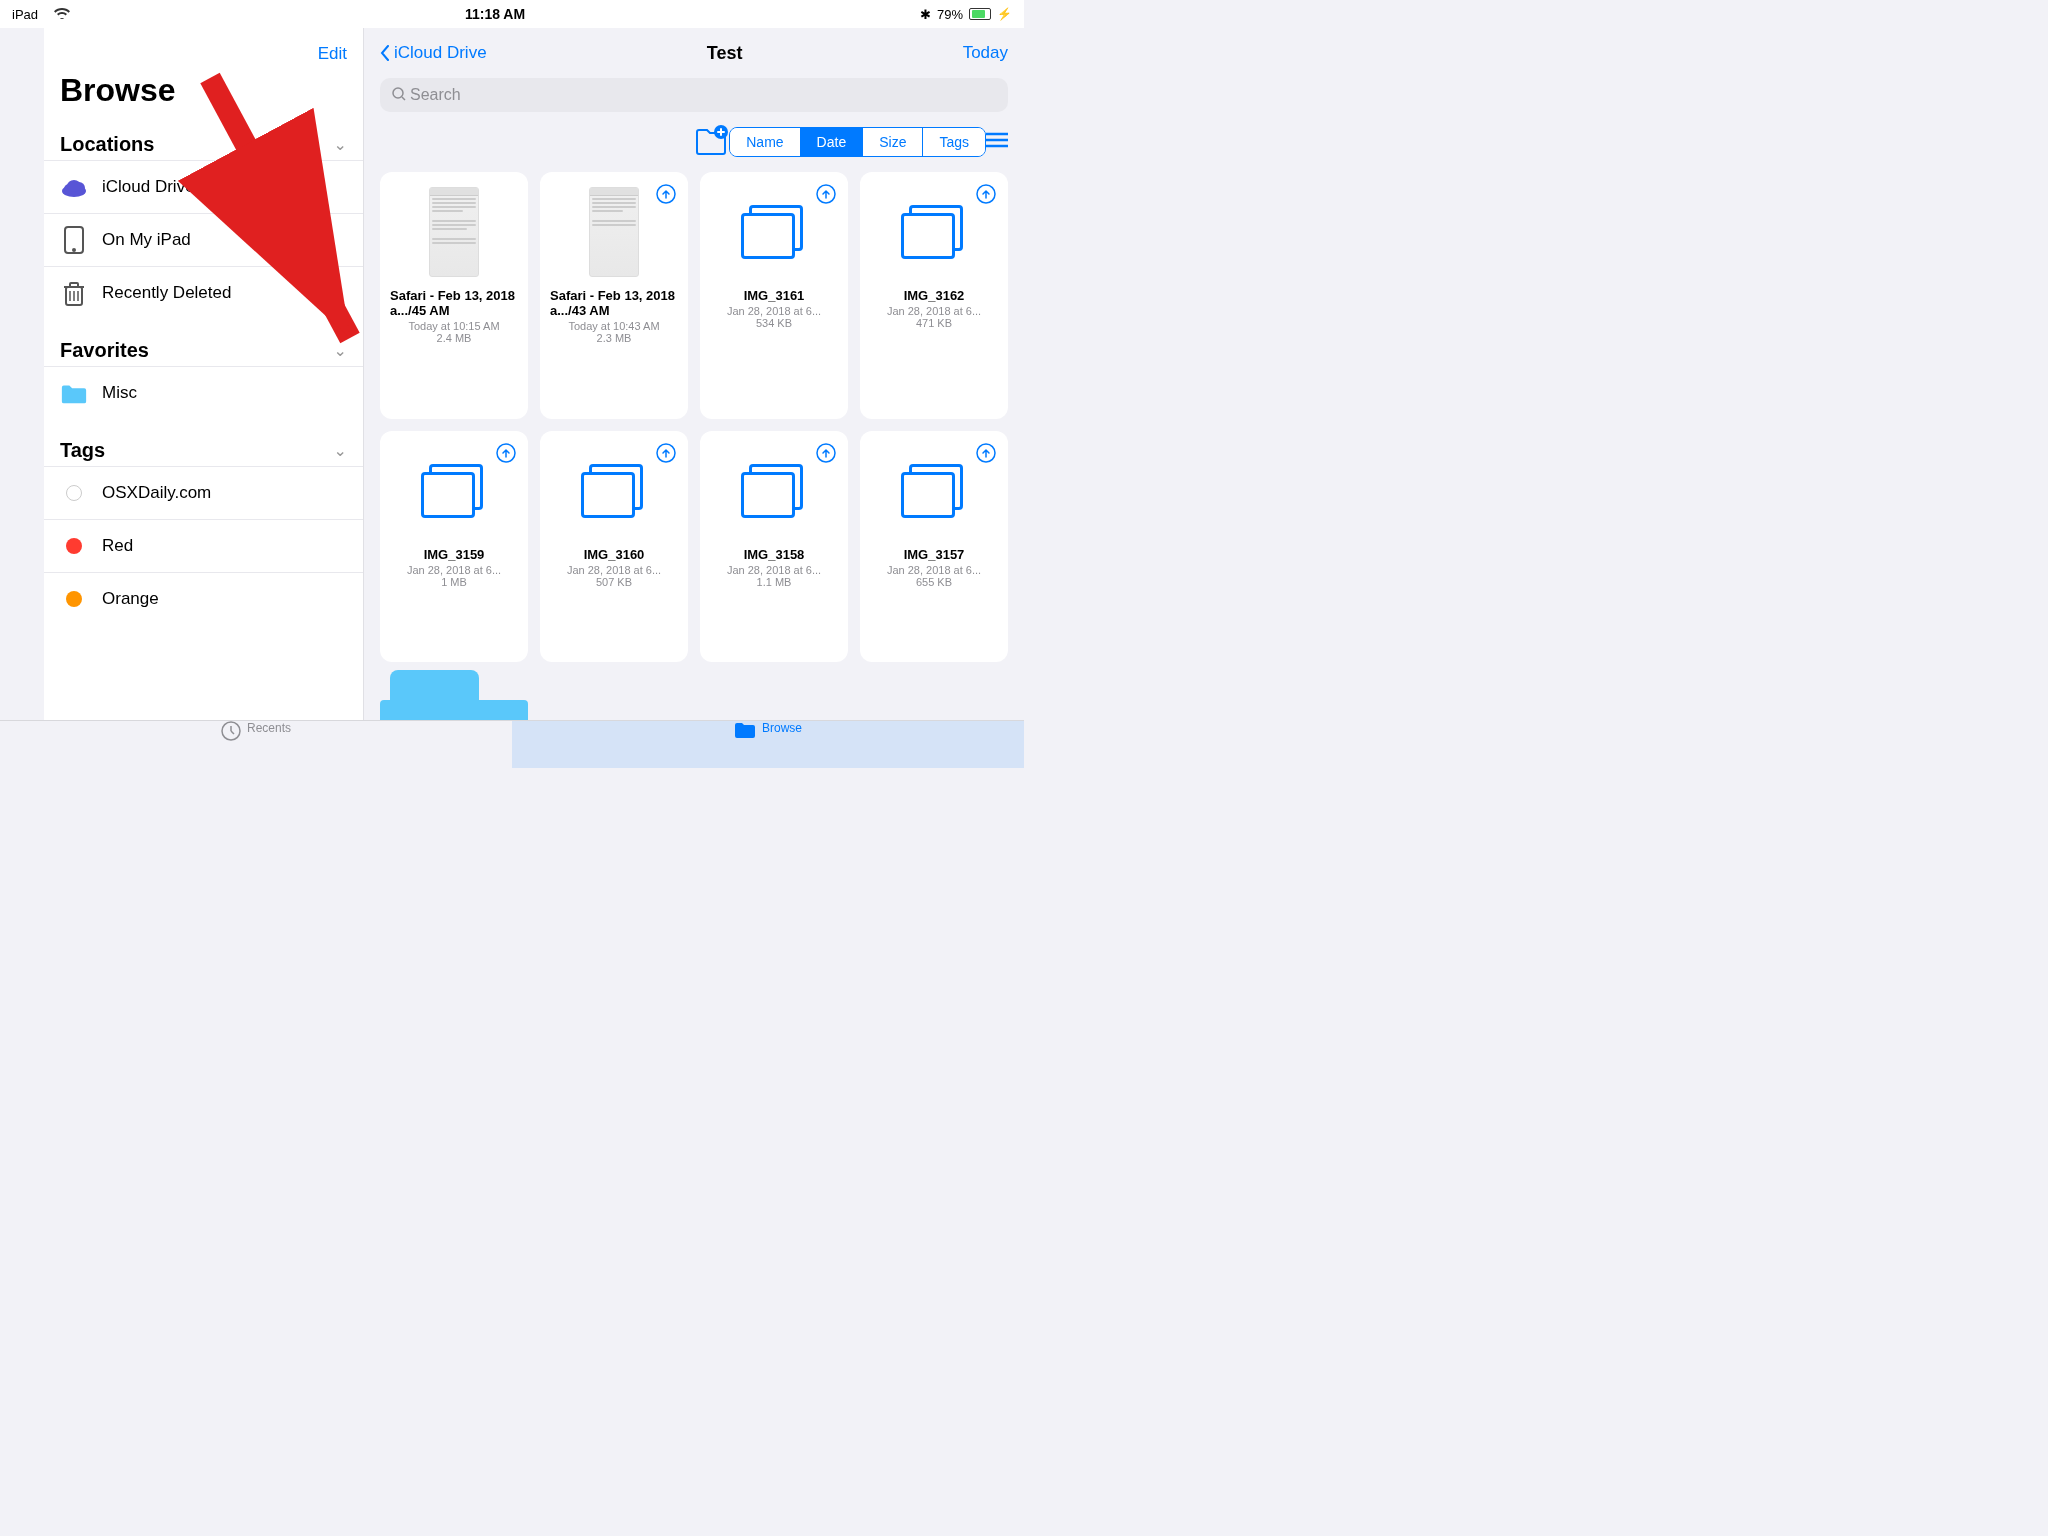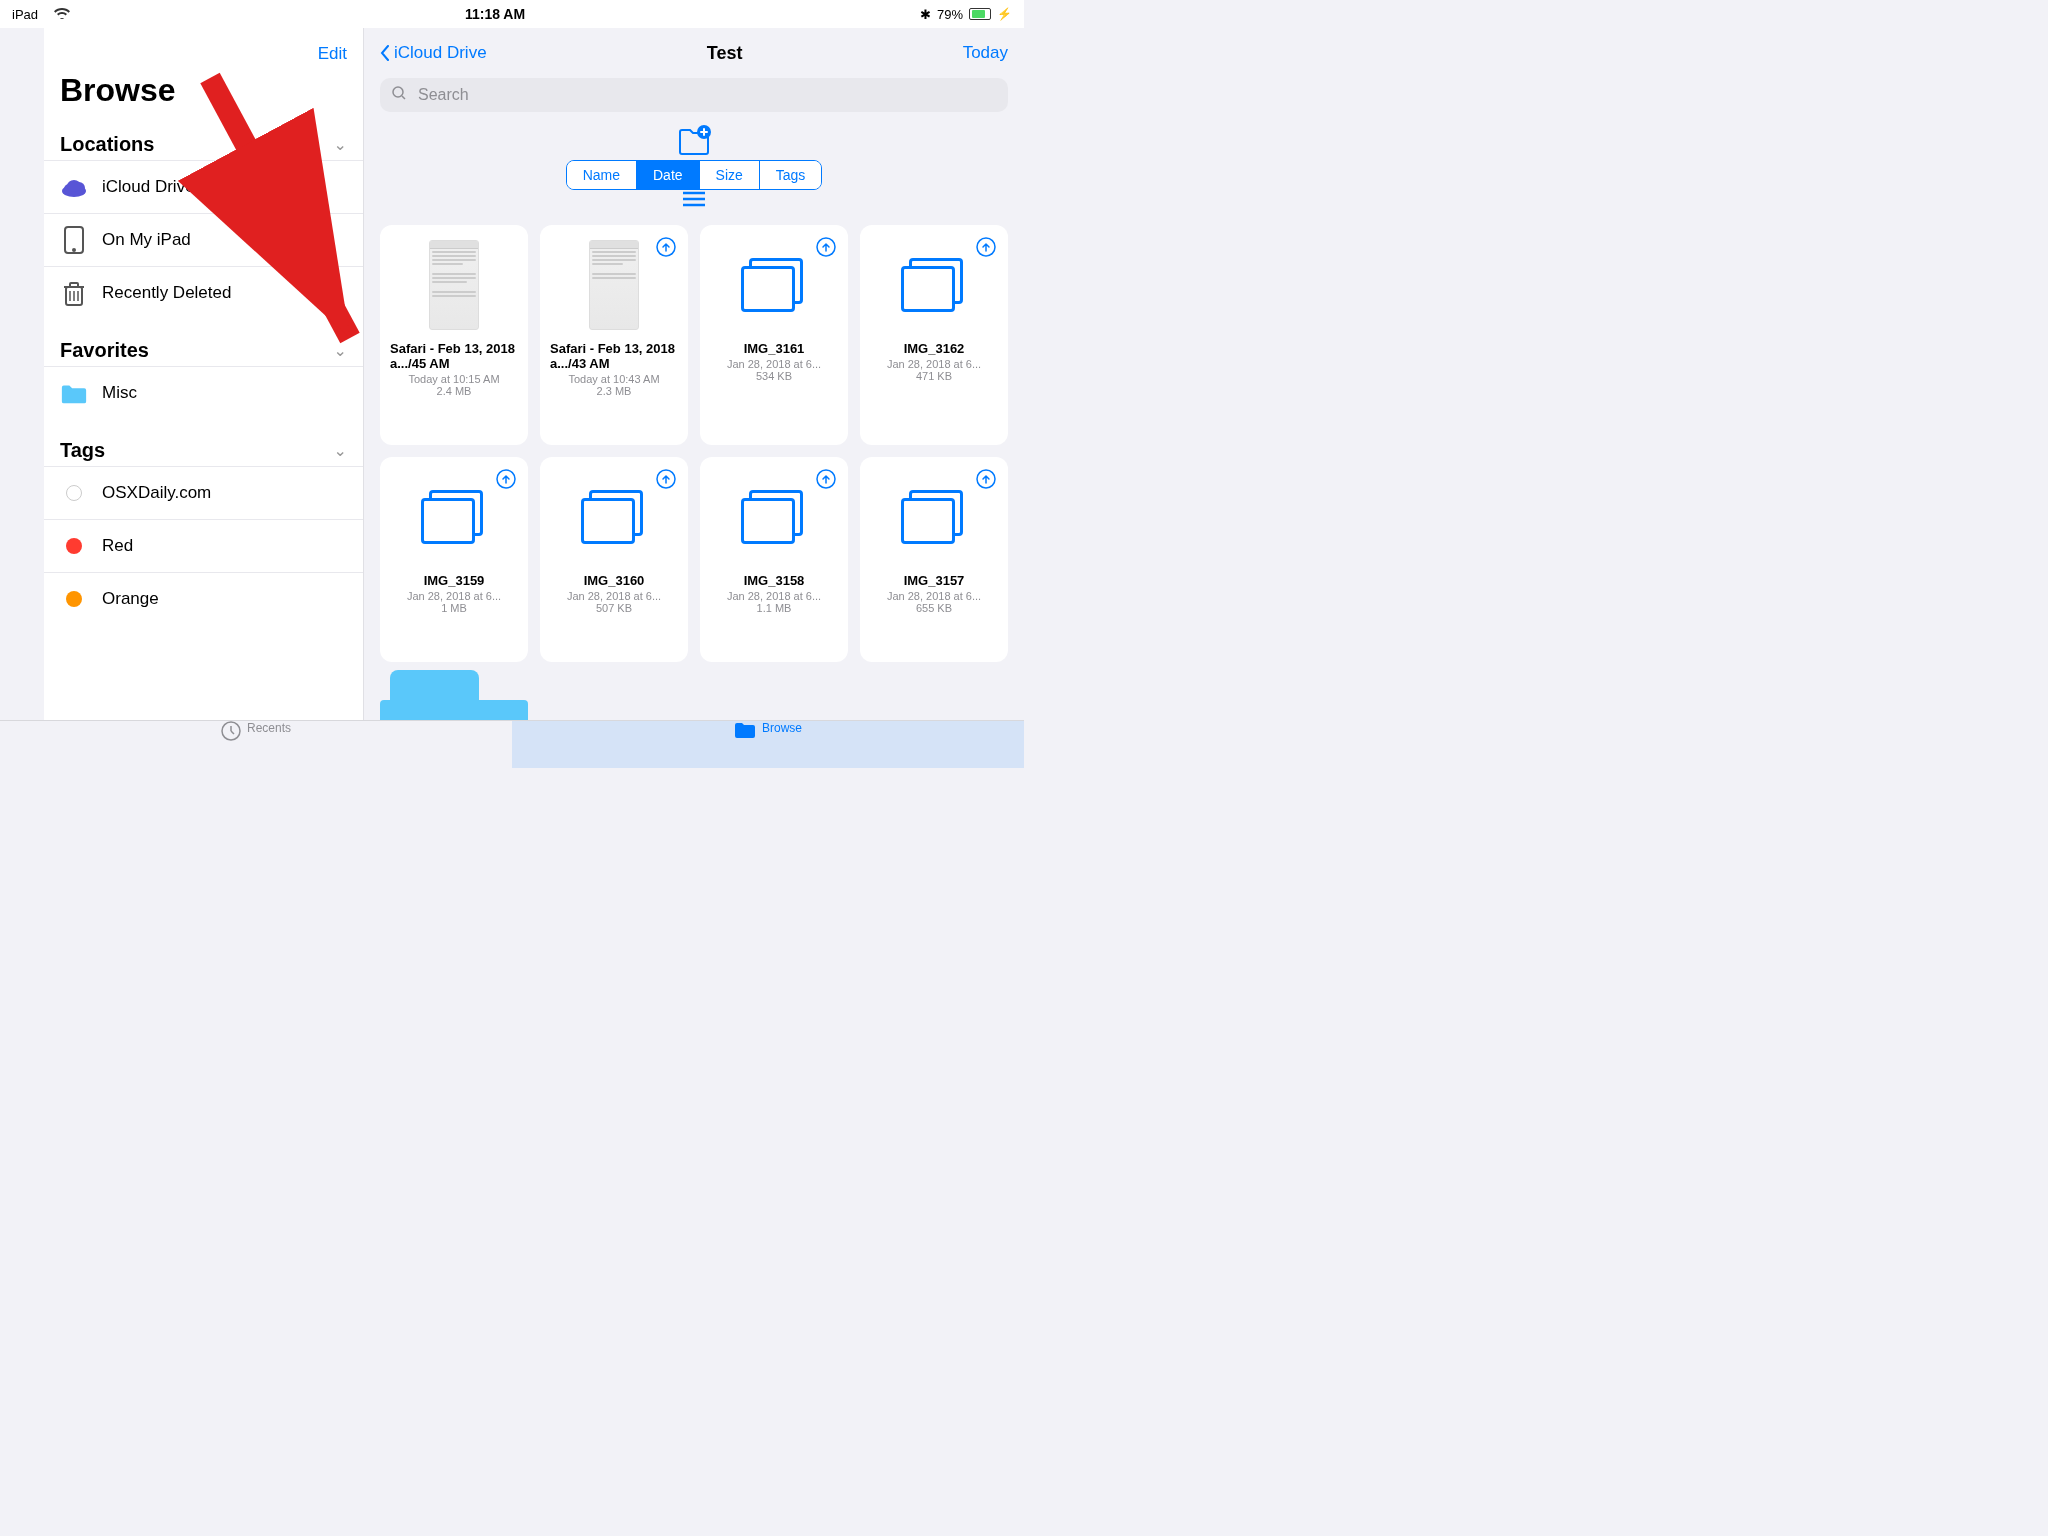--- a/index.html
+++ b/index.html
@@ -145,33 +145,33 @@
       font-size: 17px;
       cursor: pointer;
     }
 
     
     .search-bar {
       margin: 0 16px 12px 16px;
       background: #e8e8ed;
       border-radius: 10px;
       display: flex;
-      gap: 12px;
+      align-items: center;
+      gap: 4px;
       padding: 8px 12px;
     }
     .search-icon { color: #8e8e93; font-size: 14px; }
     .search-input-display { color: #8e8e93; font-size: 16px; }
 
     
     .toolbar-row {
       display: flex;
       align-items: center;
       justify-content: flex-end;
       padding: 0 16px 12px 16px;
-      flex-direction: column;
     }
     .new-folder-btn {
       width: 36px;
       height: 36px;
       display: flex;
       align-items: center;
       justify-content: center;
       cursor: pointer;
     }
 

